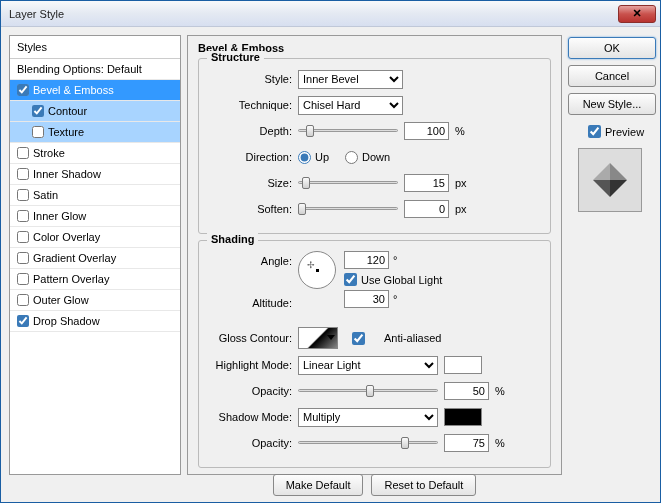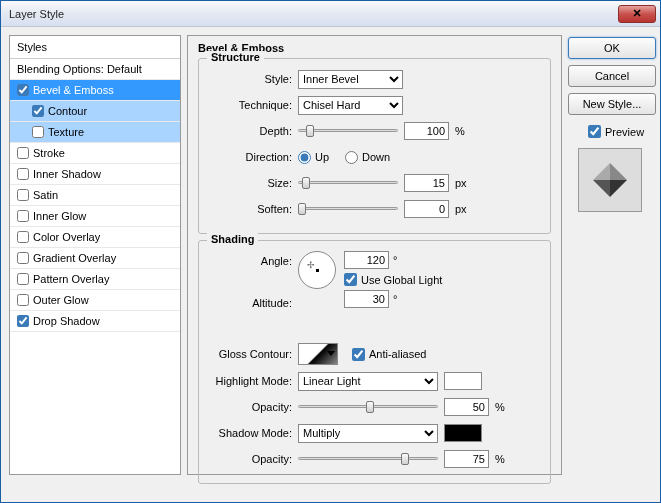--- a/index.html
+++ b/index.html
@@ -188,26 +188,26 @@
             <label style="display:flex;align-items:center;gap:4px">
                 <input type="checkbox" checked="" style="">
                 <span>Use Global Light</span>
               </label>
             <div style="display:flex;align-items:center;gap:4px">
               <input class="numbox" value="30" style="">
               <span>°</span>
             </div>
           </div>
         </div>
-        <div class="form-row" style="margin-top:24px">
+        <div class="form-row" style="margin-top:8px">
           <span class="lbl">Gloss Contour:</span>
           <div class="contour-swatch">
               <div class="arrow"></div>
             </div>
-          <label style="display:flex;align-items:center;gap:4px;margin-left:8px">
+          <label style="display:flex;align-items:center;gap:19px;margin-left:8px">
               <input type="checkbox" checked="" style="">
               <span>Anti-aliased</span>
             </label>
         </div>
         <div class="form-row">
           <span class="lbl">Highlight Mode:</span>
           <select class="wide"><option>Linear Light</option></select>
           <div class="color-swatch" style="background:#ffffff"></div>
         </div>
         <div class="form-row">
@@ -228,20 +228,24 @@
           <span class="lbl">Opacity:</span>
           <div class="slider" style="flex:0 0 140px">
               <div class="track"></div>
               <div class="thumb" style="left:103px"></div>
             </div>
           <input class="numbox" value="75" style="">
           <span class="unit">%</span>
         </div>
       </div>
 
+      <div class="btns">
+        <div class="btn">Make Default</div>
+        <div class="btn">Reset to Default</div>
+      </div>
     </div>
 
     <div class="right">
       <div class="btn ok">OK</div>
       <div class="btn">Cancel</div>
       <div class="btn">New Style...</div>
       <label style="display:flex;align-items:center;gap:4px;margin:4px 0 0 20px">
           <input type="checkbox" checked="" style="">
           <span>Preview</span>
         </label>

